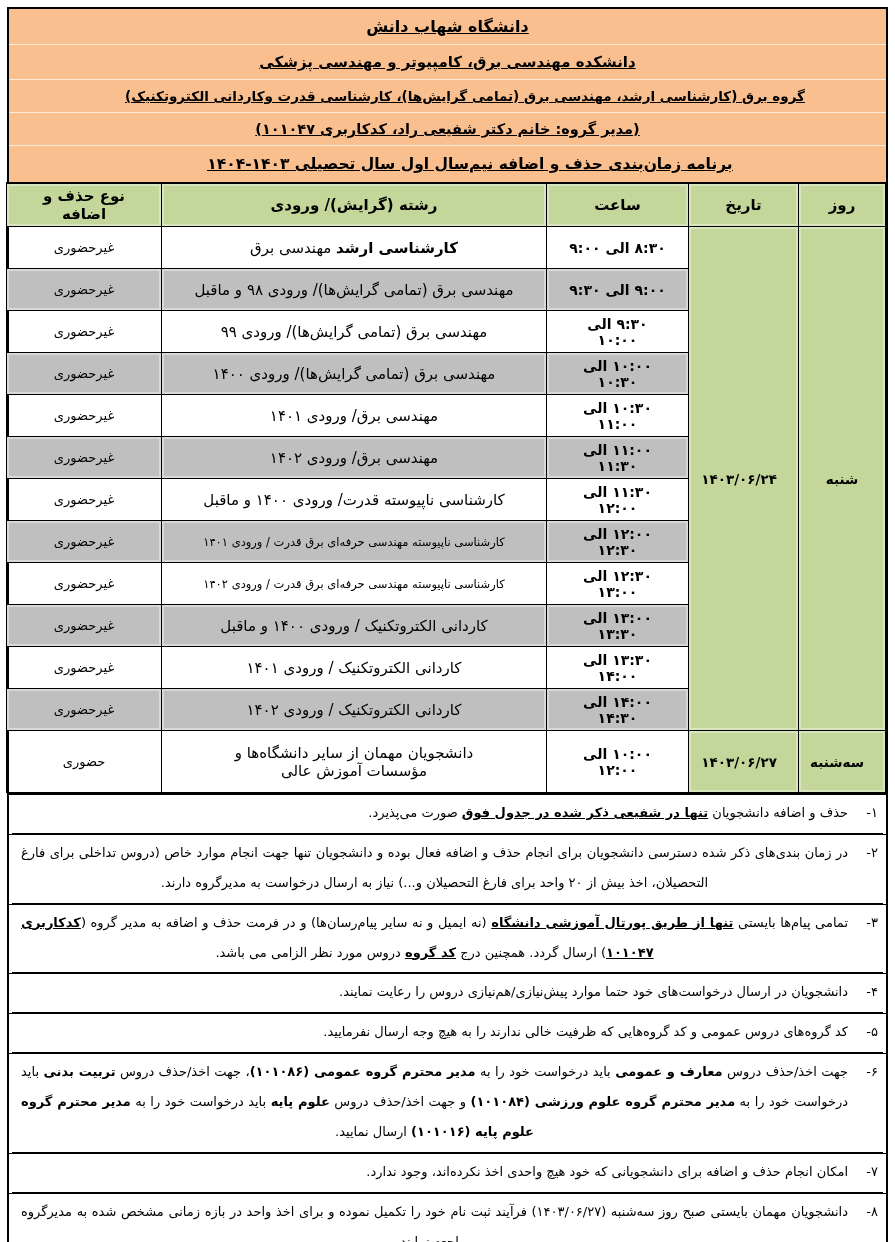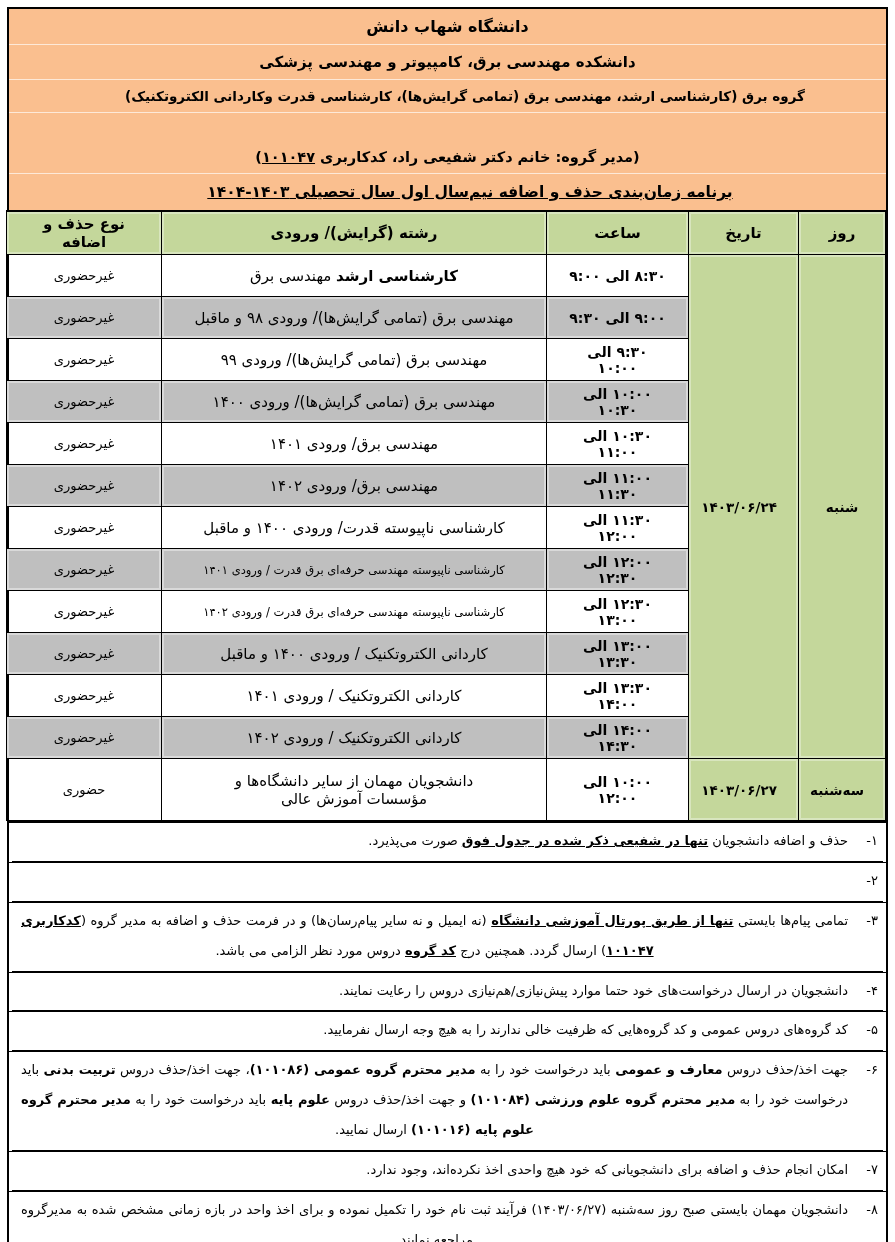--- a/index.html
+++ b/index.html
@@ -3,29 +3,29 @@
 <meta charset="utf-8">
 <style>
   html,body{margin:0;padding:0;}
   body{
     width:895px;height:1242px;background:#ffffff;
     font-family:"DejaVu Sans",sans-serif;direction:rtl;color:#000;
   }
   .doc{margin:7px;border:2px solid #000;}
 
   
-  .head{background:var(--orange,#fabf8f);}
+  .head{background:var(--orange,#fabf8f);text-decoration:underline;}
   .h-row{
     text-align:center;font-weight:bold;padding:8px 6px;
     border-bottom:1px solid rgba(255,255,255,.65);
   }
   .h-row.h1{font-size:16px;}
   .h-row.h2{font-size:15px;}
   .h-row.h3{font-size:13.5px;padding-left:41px;}
-  .h-row.h4{font-size:14.5px;margin-top:28px;}
+  .h-row.h4{font-size:14.5px;}
   .h-row.h5{font-size:15.5px;border-bottom:none;padding:9px 6px;margin-left:45px;}
   .h5 .u{text-decoration:underline;}
   .code{text-decoration:underline;}
 
   
   table.sched{border-collapse:collapse;width:100%;table-layout:fixed;border-top:2px solid #000;}
   .sched th,.sched td{border:1px solid #000;text-align:center;vertical-align:middle;padding:2px 21px;}
   .sched thead th{
     background:var(--green,#c4d79b);font-size:15px;font-weight:bold;height:38px;
     box-shadow:inset 0 0 0 2px rgba(255,255,255,.35);
@@ -160,20 +160,21 @@
       </tbody>
   </table>
 
   <div class="notes">
       <div class="note">
         <span class="note-num">۱-</span>
         <div class="note-body single"><span>حذف و اضافه دانشجویان </span><span class="b u">تنها در شفیعی ذکر شده در جدول فوق</span><span> صورت می‌پذیرد.</span></div>
       </div>
       <div class="note">
         <span class="note-num">۲-</span>
+        <div class="note-body wrap"><span>در زمان بندی‌های ذکر شده دسترسی دانشجویان برای انجام حذف و اضافه فعال بوده و دانشجویان تنها جهت انجام موارد خاص (دروس تداخلی برای فارغ التحصیلان، اخذ بیش از ۲۰ واحد برای فارغ التحصیلان و...) نیاز به ارسال درخواست به مدیرگروه دارند.</span></div>
       </div>
       <div class="note">
         <span class="note-num">۳-</span>
         <div class="note-body wrap"><span>تمامی پیام‌ها بایستی </span><span class="b u">تنها از طریق پورتال آموزشی دانشگاه</span><span> (نه ایمیل و نه سایر پیام‌رسان‌ها) و در فرمت حذف و اضافه به مدیر گروه (</span><span class="b u">کدکاربری ۱۰۱۰۴۷</span><span>) ارسال گردد. همچنین درج </span><span class="b u">کد گروه</span><span> دروس مورد نظر الزامی می باشد.</span></div>
       </div>
       <div class="note">
         <span class="note-num">۴-</span>
         <div class="note-body single"><span>دانشجویان در ارسال درخواست‌های خود حتما موارد پیش‌نیازی/هم‌نیازی دروس را رعایت نمایند.</span></div>
       </div>
       <div class="note">

